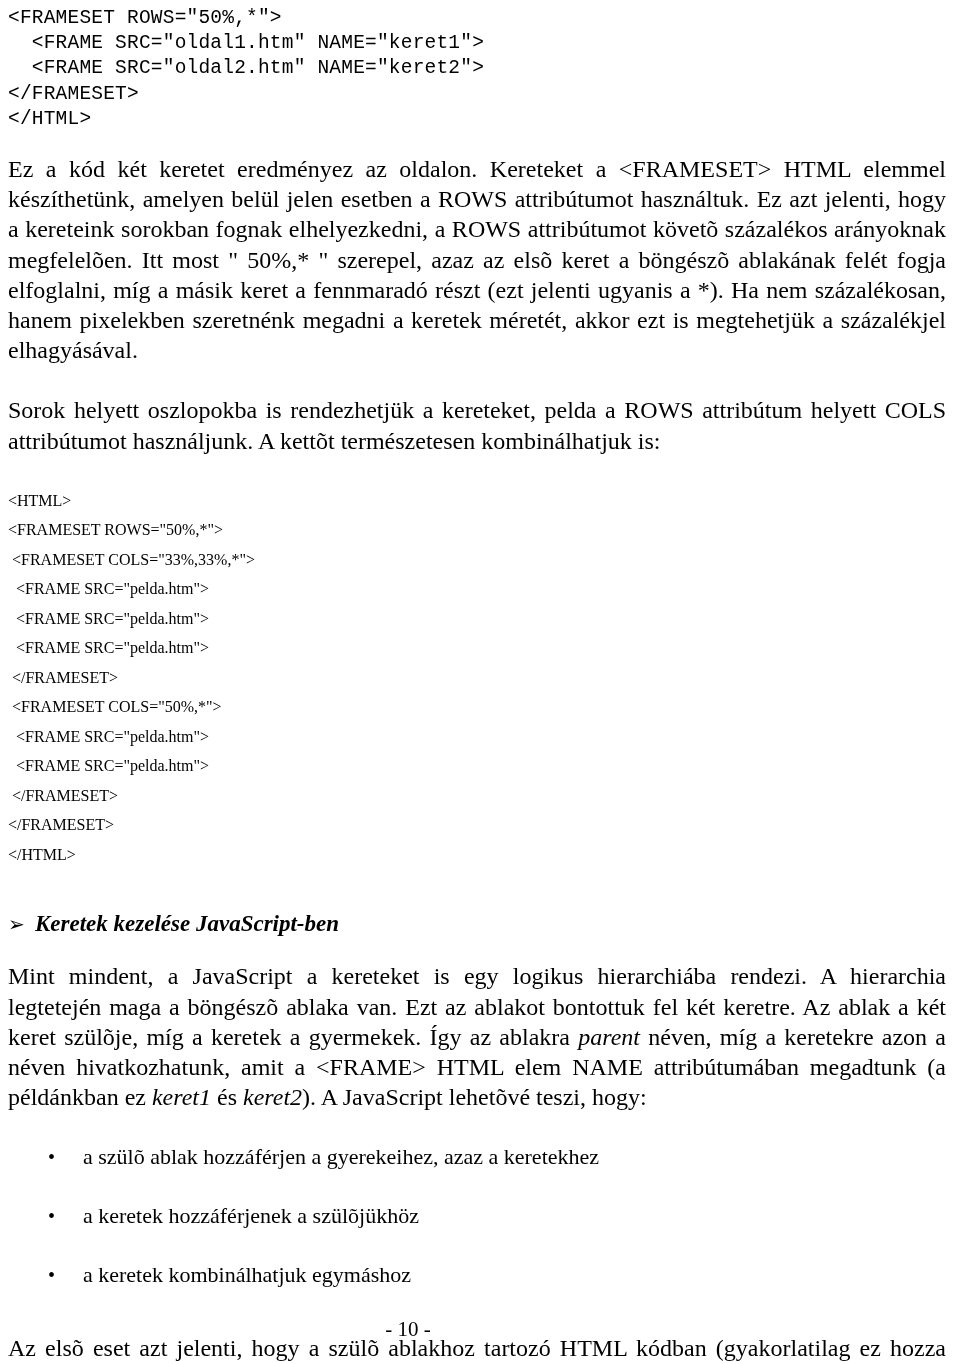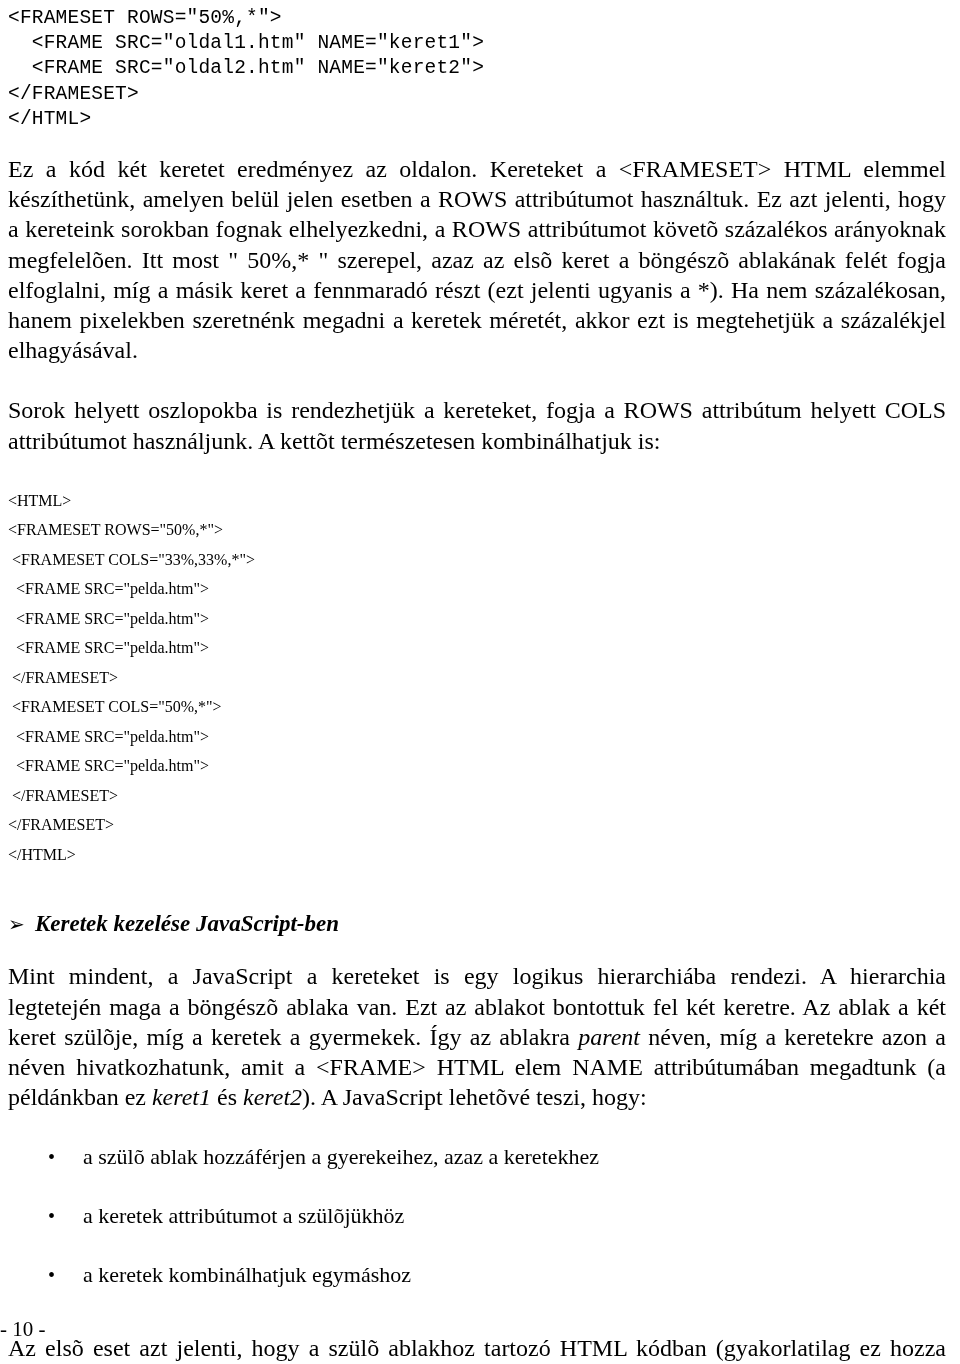--- a/index.html
+++ b/index.html
@@ -97,21 +97,21 @@
     font-size: 20px;
     line-height: 30px;
   }
 
   
   .footer {
     position: absolute;
     left: 0;
     top: 1316px;
     width: 816px;
-    text-align: left;
+    text-align: center;
     font-size: 21px;
     line-height: 26px;
   }
 
   i { }
 </style>
 </head>
 <body>
 
 <div class="page">
@@ -121,21 +121,21 @@
   &lt;FRAME SRC="oldal2.htm" NAME="keret2"&gt;
 &lt;/FRAMESET&gt;
 &lt;/HTML&gt;</pre>
 
   <div class="gap-md"></div>
 
   <p class="body">Ez a kód két keretet eredményez az oldalon. Kereteket a &lt;FRAMESET&gt; HTML elemmel készíthetünk, amelyen belül jelen esetben a ROWS attribútumot használtuk. Ez azt jelenti, hogy a kereteink sorokban fognak elhelyezkedni, a ROWS attribútumot követõ százalékos arányoknak megfelelõen. Itt most " 50%,* " szerepel, azaz az elsõ keret a böngészõ ablakának felét fogja elfoglalni, míg a másik keret a fennmaradó részt (ezt jelenti ugyanis a *). Ha nem százalékosan, hanem pixelekben szeretnénk megadni a keretek méretét, akkor ezt is megtehetjük a százalékjel elhagyásával.</p>
 
   <div class="gap-lg"></div>
 
-  <p class="body">Sorok helyett oszlopokba is rendezhetjük a kereteket, fogja a ROWS attribútum helyett COLS attribútumot használjunk. A kettõt természetesen kombinálhatjuk is:</p>
+  <p class="body">Sorok helyett oszlopokba is rendezhetjük a kereteket, pelda a ROWS attribútum helyett COLS attribútumot használjunk. A kettõt természetesen kombinálhatjuk is:</p>
 
   <div class="gap-lg"></div>
 
   <pre class="code-serif">&lt;HTML&gt;
 &lt;FRAMESET ROWS="50%,*"&gt;
  &lt;FRAMESET COLS="33%,33%,*"&gt;
   &lt;FRAME SRC="pelda.htm"&gt;
   &lt;FRAME SRC="pelda.htm"&gt;
   &lt;FRAME SRC="pelda.htm"&gt;
  &lt;/FRAMESET&gt;
@@ -159,21 +159,21 @@
 
   <div class="gap-lg"></div>
 
   <ul class="bullets">
     <li>
       <span class="dot">•</span>
       <span>a szülõ ablak hozzáférjen a gyerekeihez, azaz a keretekhez</span>
     </li>
     <li>
       <span class="dot">•</span>
-      <span>a keretek attribútumot a szülõjükhöz</span>
+      <span>a keretek hozzáférjenek a szülõjükhöz</span>
     </li>
     <li>
       <span class="dot">•</span>
       <span>a keretek kombinálhatjuk egymáshoz</span>
     </li>
   </ul>
 
   <div class="gap-sm"></div>
 
   <p class="body">Az elsõ eset azt jelenti, hogy a szülõ ablakhoz tartozó HTML kódban (gyakorlatilag ez hozza létre a kereteket) van egy JavaScript kódunk, amely a keretekben szeretne bizonyos mûveleteket elvégezni, például megjeleníteni valamit. Ekkor egyszerûen a keret nevének felhasználásával férhetünk hozzá a kerethez. Pl.: keret2.document.write("Ezt a sort a szülô ablak írta ki!");</p>

